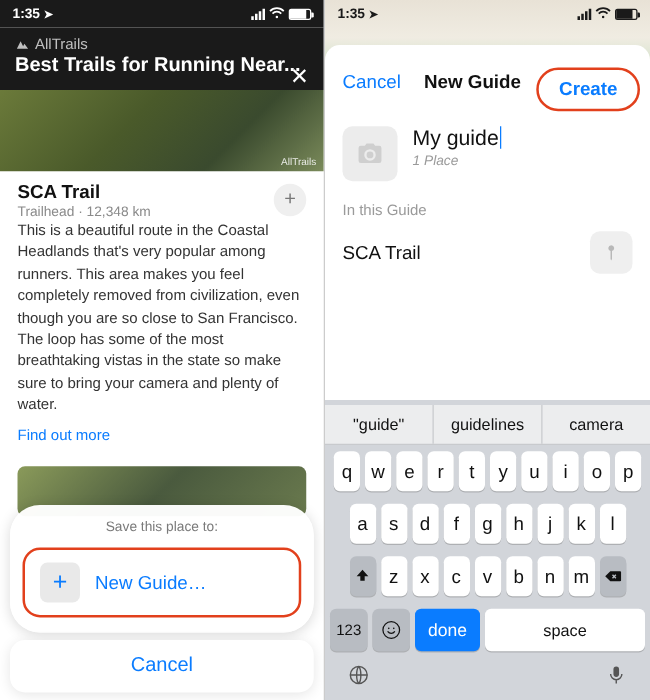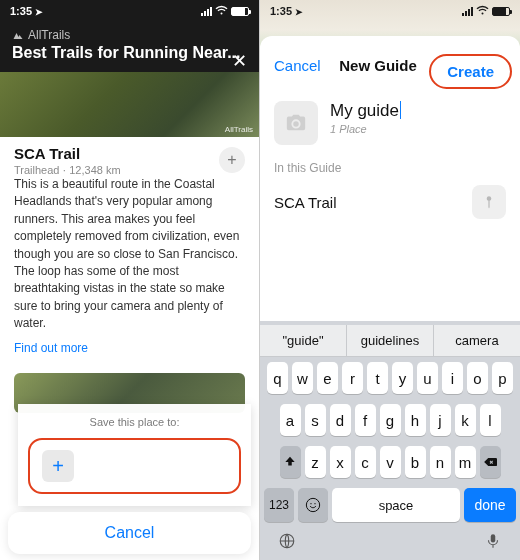--- a/index.html
+++ b/index.html
@@ -37,21 +37,21 @@
   .tblock { padding: 8px 14px 10px; position:relative;}
   .tname { font-size:15px; font-weight:600; color:#111;}
   .tsub { font-size:11px; color:#8a8a8a; margin-top:2px;}
   .addc { position:absolute; right:14px; top:10px; width:26px; height:26px; border-radius:50%; background:#efefef; display:flex; align-items:center; justify-content:center; color:#777; font-size:16px;}
   .desc { font-size:12px; color:#333; line-height:1.45; margin-top:0;}
   .link { font-size:12px; color:#0a7cff; margin-top:8px; }
 
   .hero2 { margin:8px 14px 0; height:40px; border-radius:6px; background:linear-gradient(135deg,#8a9a5a,#4a5a3e,#6a7a4e);}
 
   
-  .sheet { position:absolute; left:8px; right:8px; bottom:54px; background:rgba(255,255,255,0.97); border-radius:0; padding:8px 0 4px; box-shadow:0 2px 10px rgba(0,0,0,0.15);margin-left:10px;}
+  .sheet { position:absolute; left:8px; right:8px; bottom:54px; background:rgba(255,255,255,0.97); border-radius:24px; padding:8px 0 4px; box-shadow:0 2px 10px rgba(0,0,0,0.15);}
   .sheetTitle { text-align:center; font-size:11px; color:#7a7a7a; padding:4px 0 10px;}
   .ngrow { margin:0 10px 8px; padding:10px 12px; border:2px solid #e2401c; border-radius:14px; display:flex; align-items:center; gap:12px;}
   .ngicon { width:32px; height:32px; border-radius:6px; background:#e9e9e9; display:flex; align-items:center; justify-content:center; color:#0a7cff; font-size:20px; font-weight:300;}
   .nglabel { color:#0a7cff; font-size:15px;}
   .cancelbar { position:absolute; left:8px; right:8px; bottom:6px; background:#fff; border-radius:12px; padding:12px 0; text-align:center; color:#0a7cff; font-size:16px; box-shadow:0 2px 10px rgba(0,0,0,0.1);}
   .leftfade { position:absolute; left:0; right:0; top:360px; bottom:0;}
 
   
   .rmap { position:absolute; top:0; left:0; right:0; height:60px; background:linear-gradient(180deg,#e8e2d6 0%, #f0ece2 50%, #cbe0c5 100%);}
   .rsheet { position:absolute; top:36px; left:0; right:0; bottom:0; background:#fff; border-radius:12px 12px 0 0; }
@@ -141,20 +141,21 @@
       <div class="desc">This is a beautiful route in the Coastal Headlands that's very popular among runners. This area makes you feel completely removed from civilization, even though you are so close to San Francisco. The loop has some of the most breathtaking vistas in the state so make sure to bring your camera and plenty of water.</div>
       <div class="link">Find out more</div>
     </div>
     <div class="hero2"></div>
 
     <div class="leftfade">
       <div class="sheet">
         <div class="sheetTitle">Save this place to:</div>
         <div class="ngrow">
           <div class="ngicon">+</div>
+          <div class="nglabel">New Guide…</div>
         </div>
       </div>
       <div class="cancelbar">Cancel</div>
 
     </div>
   </div>
 
   <div class="phone right">
     <div class="rmap"></div>
     <div class="status light">
@@ -253,22 +254,22 @@
         <div class="krow r4">
           <div class="key k123">123</div>
           <div class="key kemo">
             <svg width="16" height="16" viewBox="0 0 24 24" fill="#111">
                 <circle cx="12" cy="12" r="10" fill="none" stroke="#111" stroke-width="1.5"></circle>
                 <circle cx="9" cy="10" r="1"></circle>
                 <circle cx="15" cy="10" r="1"></circle>
                 <path d="M8 14c1 1.5 2.3 2 4 2s3-.5 4-2" fill="none" stroke="#111" stroke-width="1.5" stroke-linecap="round"></path>
               </svg>
           </div>
+          <div class="key kdone">done</div>
           <div class="key kspace">space</div>
-          <div class="key kdone">done</div>
         </div>
         <div class="kbottom">
           <span><svg viewBox="0 0 24 24">
                 <circle cx="12" cy="12" r="9" fill="none" stroke="#555" stroke-width="1.5"></circle>
                 <path d="M3 12h18M12 3c3 3 3 15 0 18M12 3c-3 3-3 15 0 18" fill="none" stroke="#555" stroke-width="1.5"></path>
               </svg></span>
           <span><svg viewBox="0 0 24 24">
                 <rect x="9" y="3" width="6" height="11" rx="3"></rect>
                 <path d="M6 11a6 6 0 0012 0M12 17v4" fill="none" stroke="#555" stroke-width="1.5"></path>
               </svg></span>

